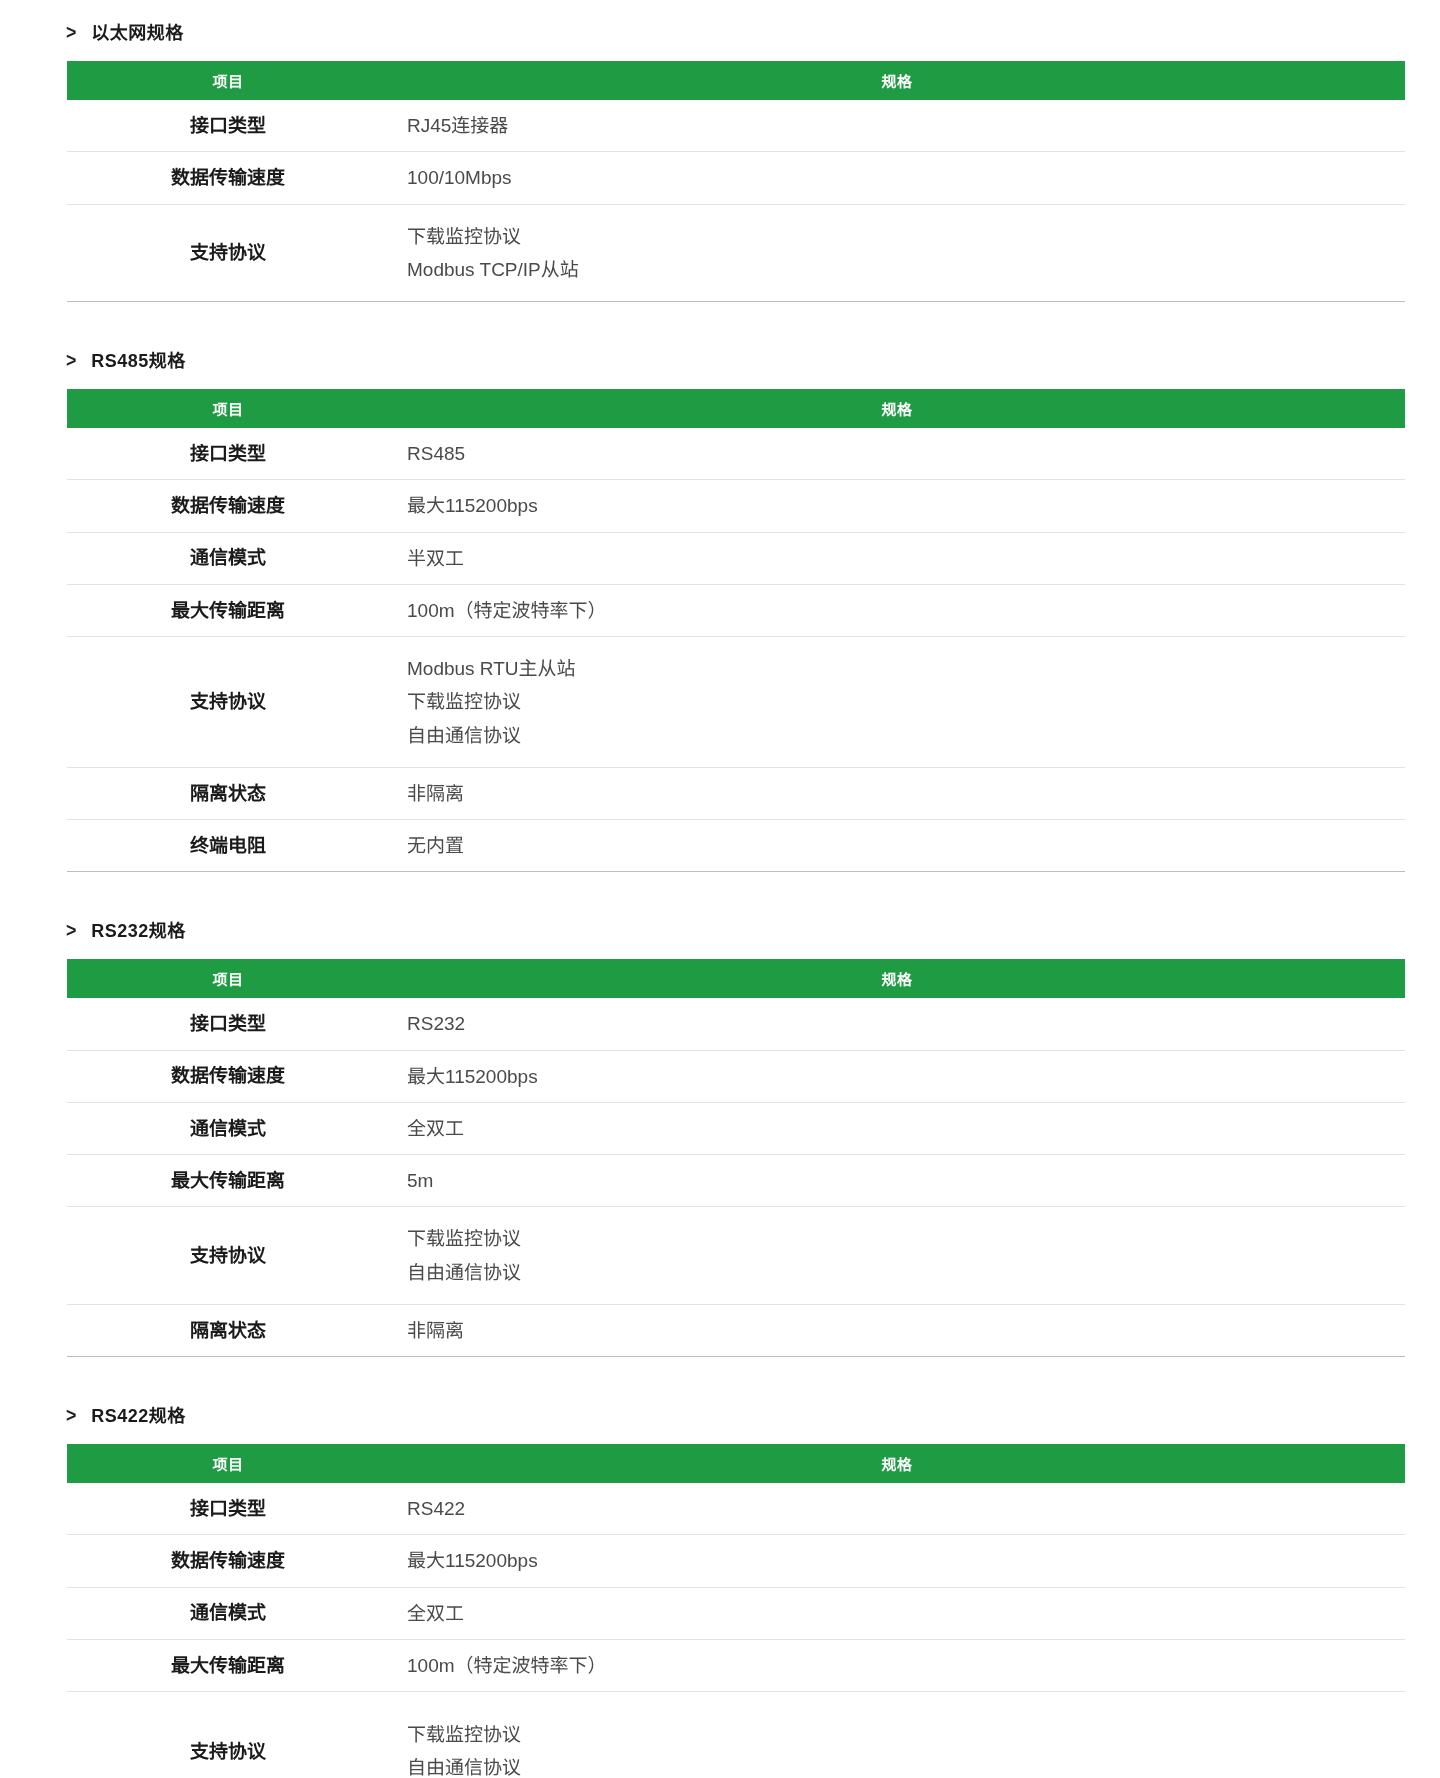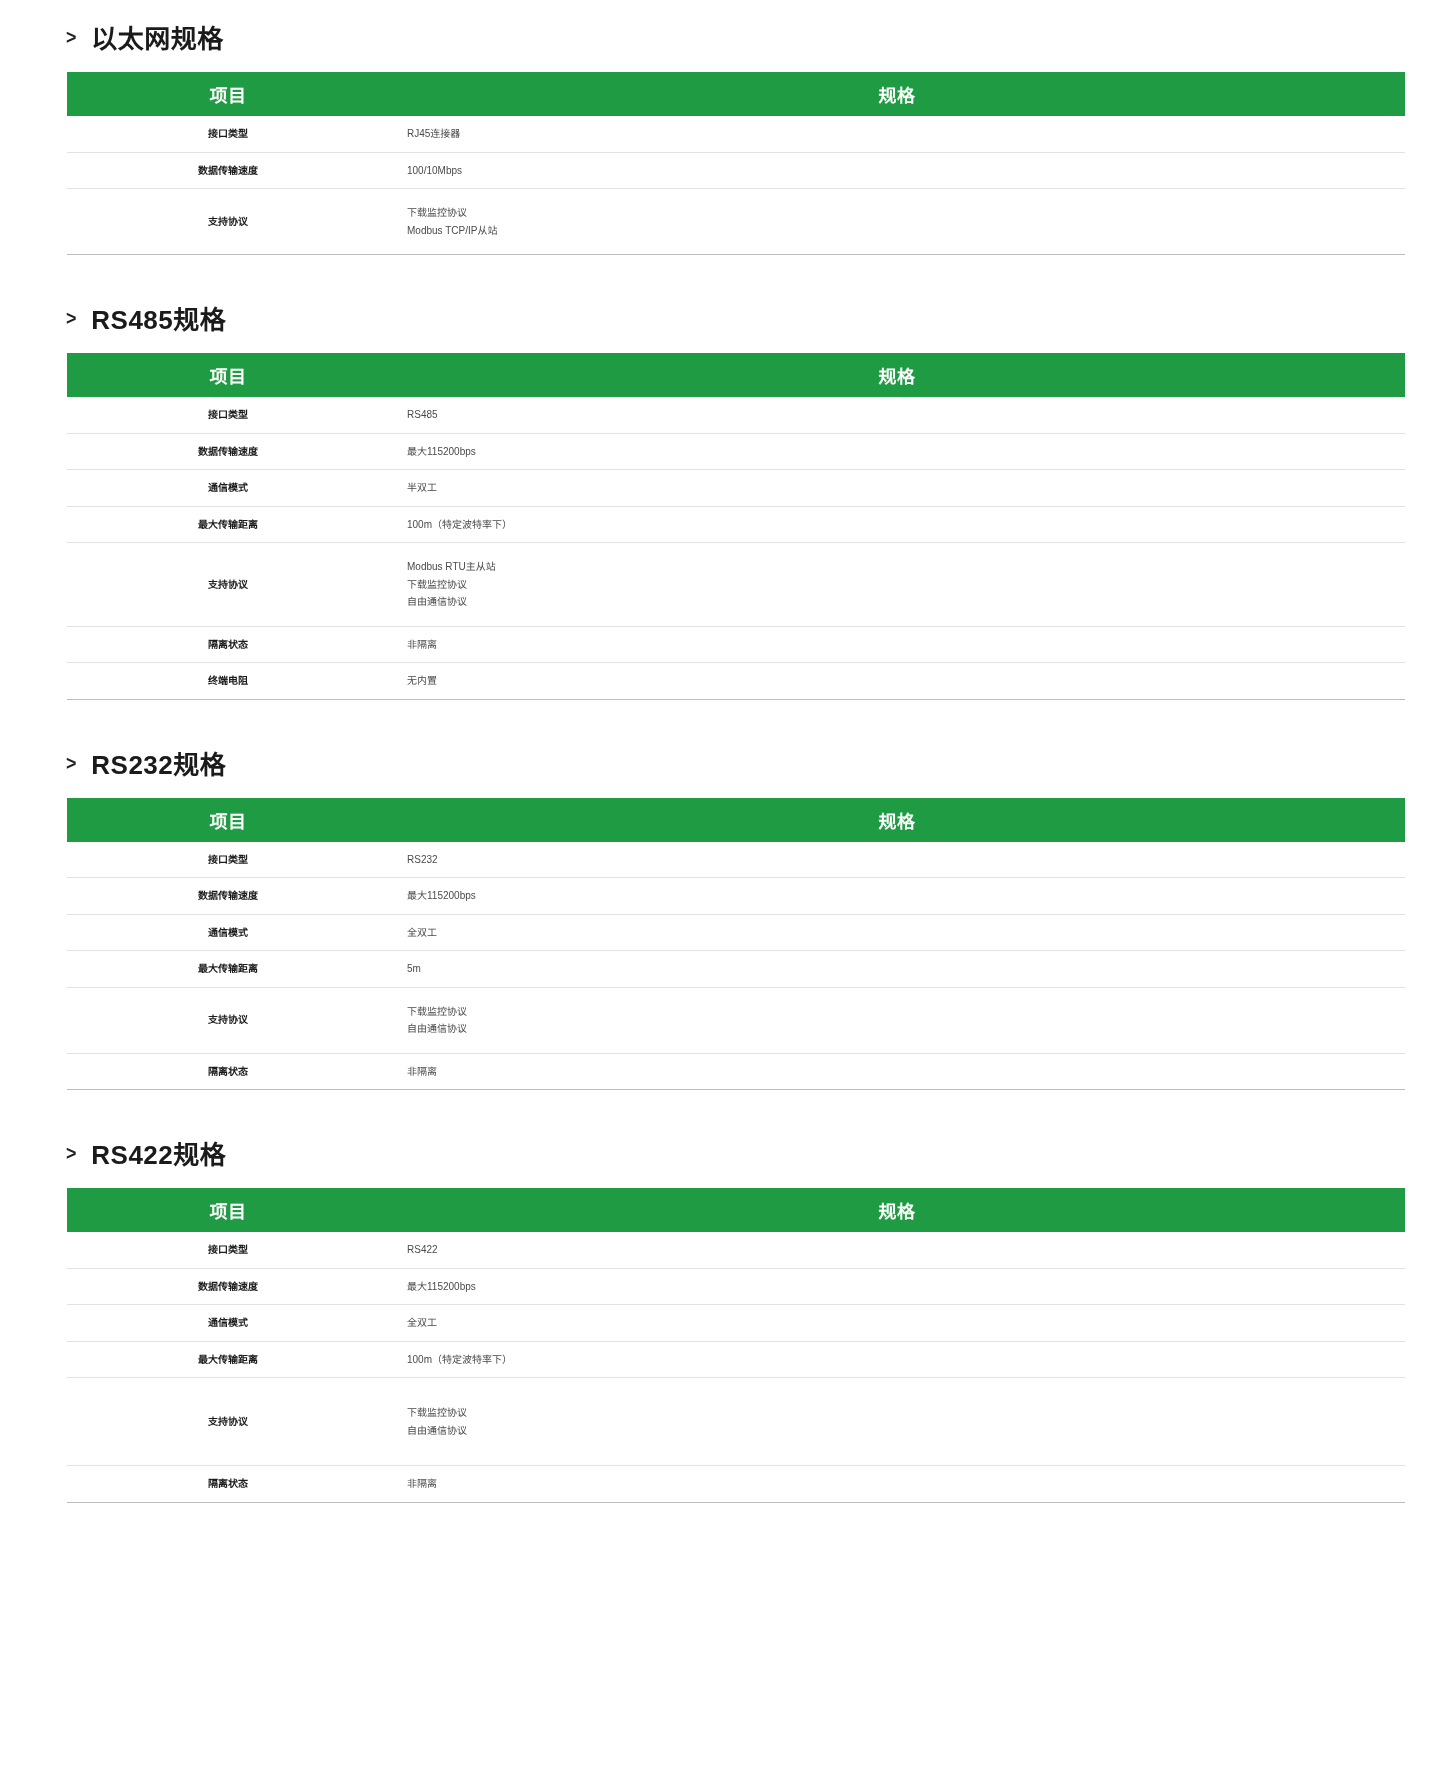--- a/index.html
+++ b/index.html
@@ -36,46 +36,46 @@
   }
   .chevron {
     font-size: 21px;
     font-weight: bold;
     color: #231f20;
     line-height: 1;
     transform: scaleX(0.85);
     display: inline-block;
   }
   .section-title {
-    font-size: 26px;
+    font-size: 18px;
     font-weight: bold;
     letter-spacing: 0.5px;
     color: #1b1b1b;
   }
   table.spec {
     border-collapse: collapse;
     width: 1338px;
     margin-left: 32px;
     table-layout: fixed;
   }
   table.spec thead th {
     background: #1f9b43;
     color: #ffffff;
-    font-size: 18px;
+    font-size: 15px;
     font-weight: bold;
     padding: 9px 0;
     text-align: center;
     letter-spacing: 0.5px;
     border: none;
   }
   table.spec thead th.col-item { width: 322px; }
   table.spec thead th.col-spec { width: 1016px; }
   table.spec tbody td {
     border-bottom: 1px solid #e2e2e2;
-    font-size: 10px;
+    font-size: 19px;
     color: #3a3a3a;
     vertical-align: middle;
   }
   table.spec tbody tr:last-child td {
     border-bottom: 1px solid #bdbdbd;
   }
   table.spec td.item {
     text-align: center;
     font-weight: bold;
     color: #1b1b1b;

